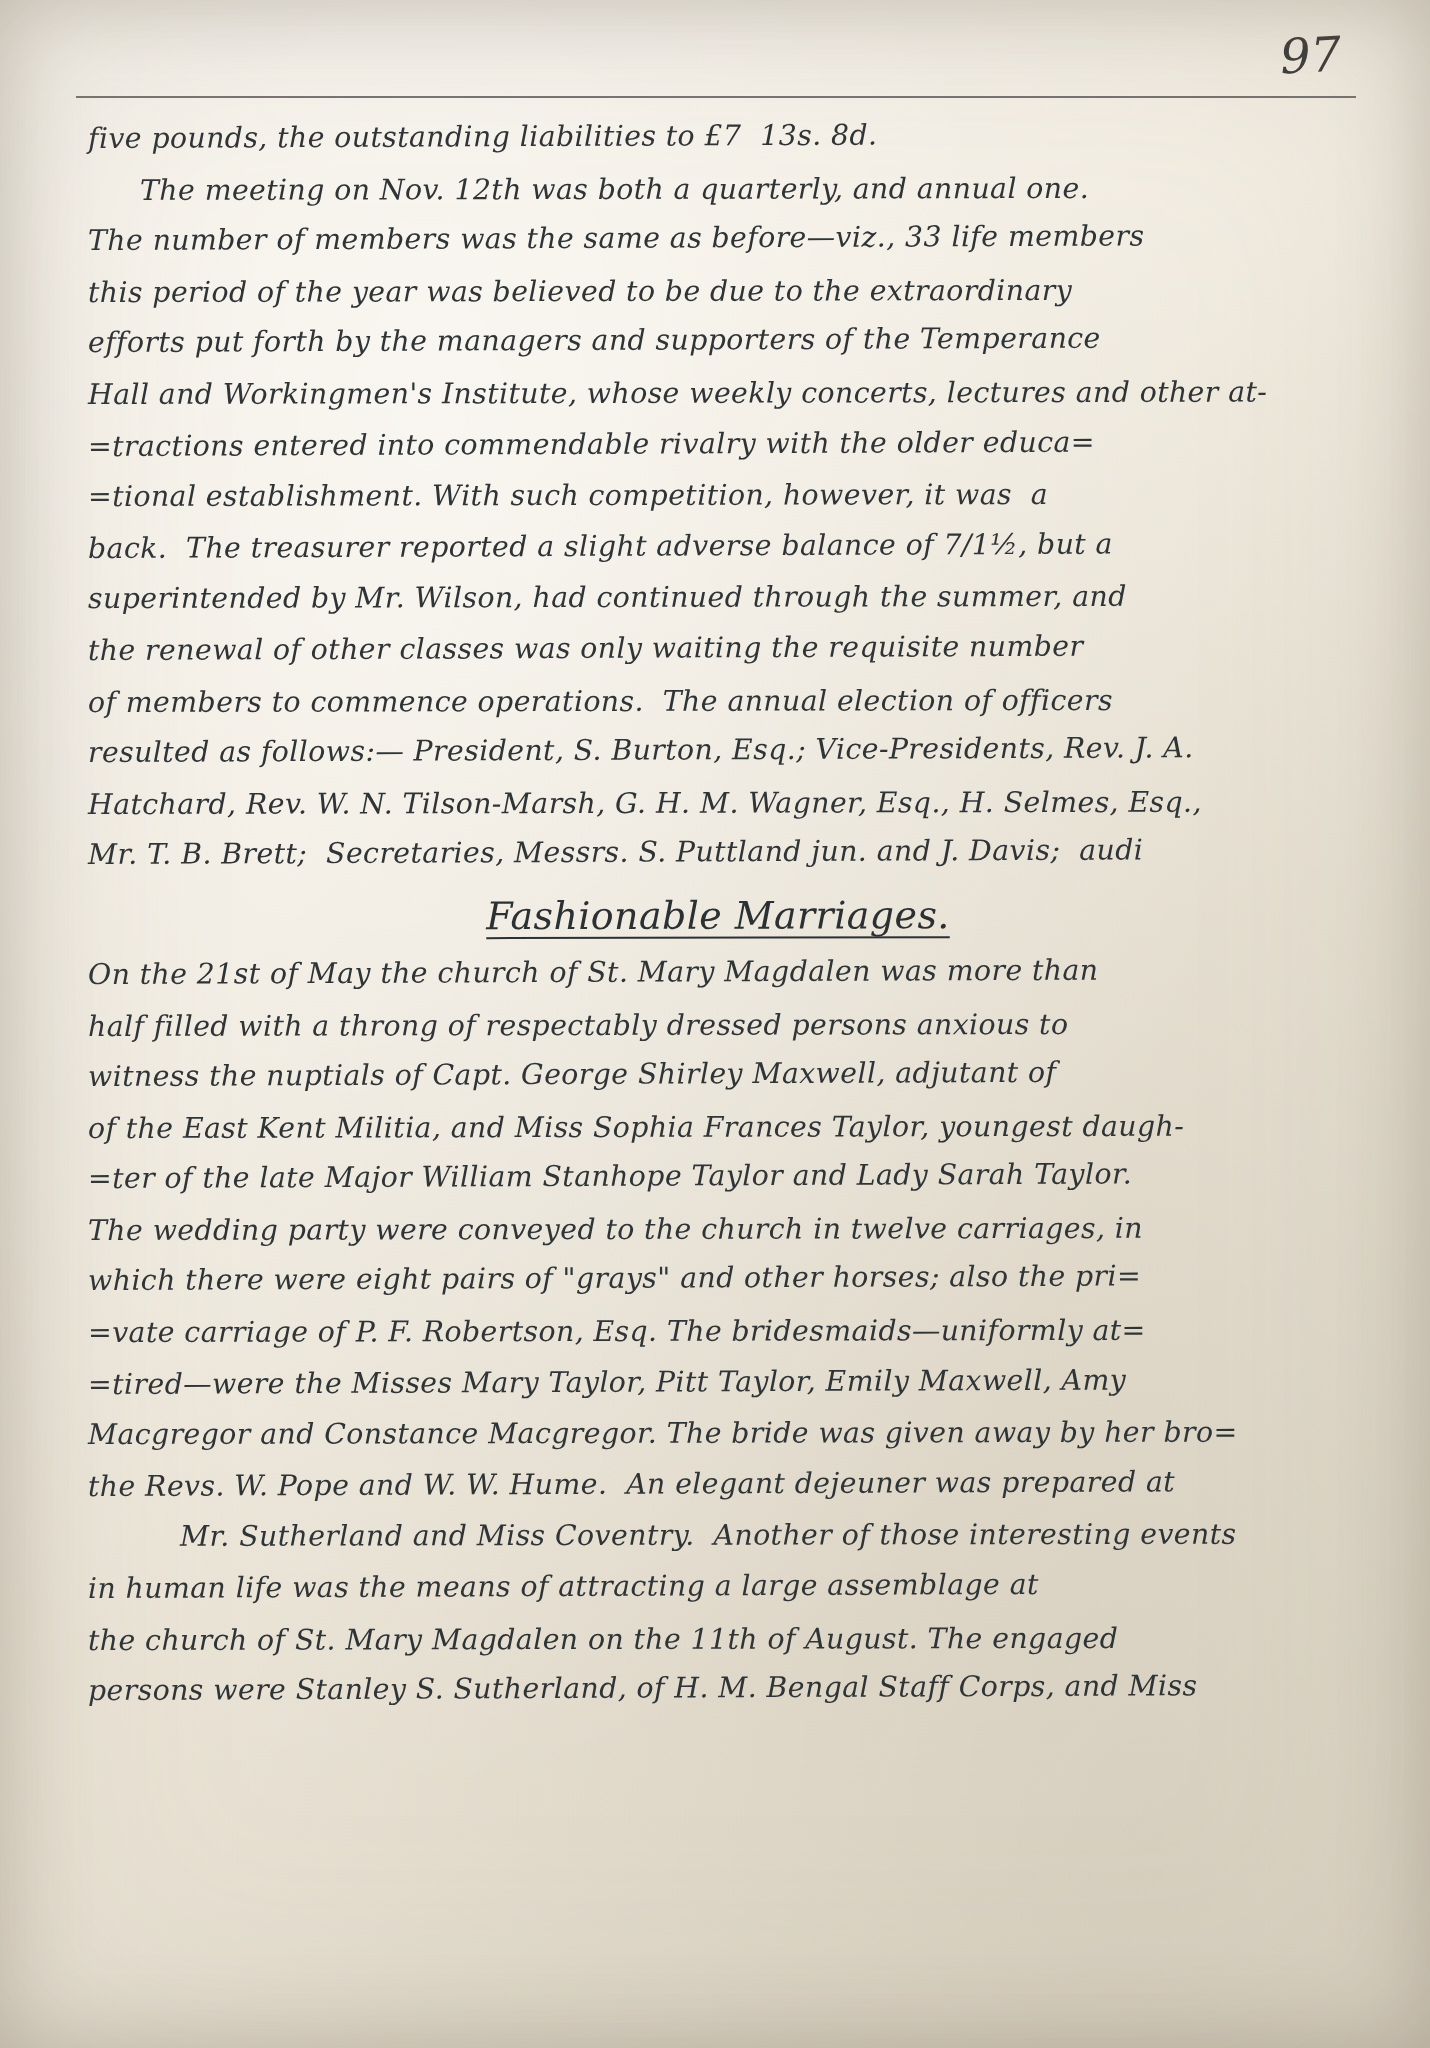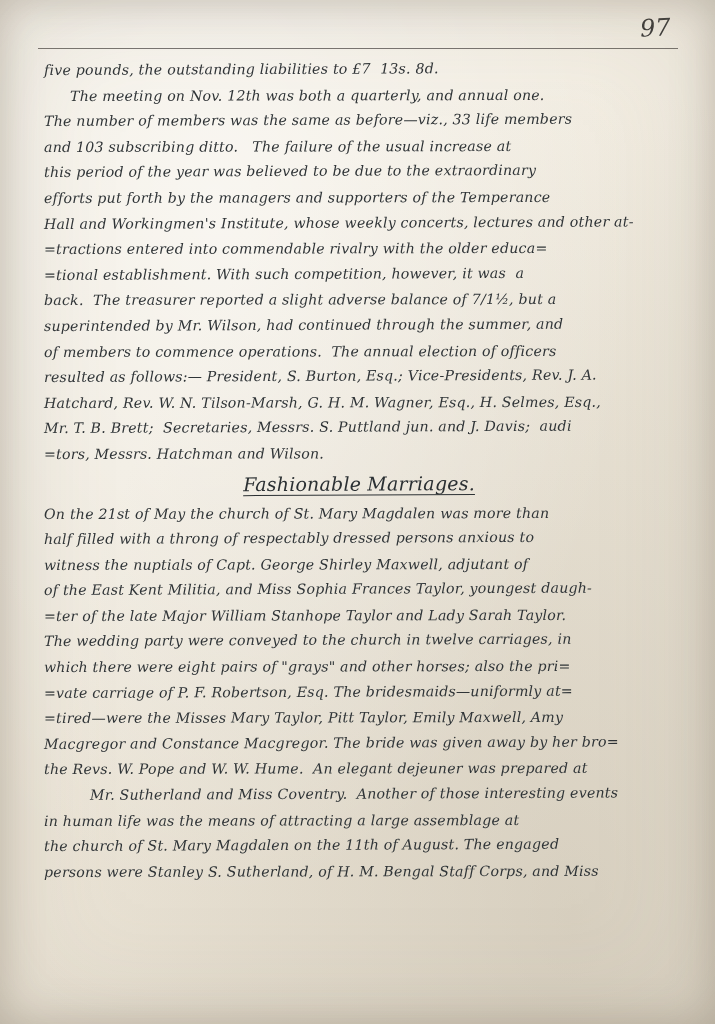--- a/index.html
+++ b/index.html
@@ -88,33 +88,32 @@
   <div id="paper-texture"></div>
 
   <div id="page-number">97</div>
 
   <div id="top-rule"></div>
 
   <div id="content">
     <div class="line">five pounds, the outstanding liabilities to £7  13s. 8d.</div>
     <div class="line indent">The meeting on Nov. 12th was both a quarterly, and annual one.</div>
     <div class="line">The number of members was the same as before—viz., 33 life members</div>
-    <div class="line">and 103 subscribing ditto.   The failure of the usual increase at</div>
     <div class="line">this period of the year was believed to be due to the extraordinary</div>
     <div class="line">efforts put forth by the managers and supporters of the Temperance</div>
     <div class="line">Hall and Workingmen's Institute, whose weekly concerts, lectures and other at-</div>
     <div class="line">=tractions entered into commendable rivalry with the older educa=</div>
     <div class="line">=tional establishment. With such competition, however, it was  a</div>
     <div class="line">back.  The treasurer reported a slight adverse balance of 7/1½, but a</div>
     <div class="line">superintended by Mr. Wilson, had continued through the summer, and</div>
+    <div class="line">the renewal of other classes was only waiting the requisite number</div>
     <div class="line">of members to commence operations.  The annual election of officers</div>
     <div class="line">resulted as follows:— President, S. Burton, Esq.; Vice-Presidents, Rev. J. A.</div>
     <div class="line">Hatchard, Rev. W. N. Tilson-Marsh, G. H. M. Wagner, Esq., H. Selmes, Esq.,</div>
     <div class="line">Mr. T. B. Brett;  Secretaries, Messrs. S. Puttland jun. and J. Davis;  audi</div>
-    <div class="line">=tors, Messrs. Hatchman and Wilson.</div>
 
     <div class="line heading">Fashionable Marriages.</div>
 
     <div class="line">On the 21st of May the church of St. Mary Magdalen was more than</div>
     <div class="line">half filled with a throng of respectably dressed persons anxious to</div>
     <div class="line">witness the nuptials of Capt. George Shirley Maxwell, adjutant of</div>
     <div class="line">of the East Kent Militia, and Miss Sophia Frances Taylor, youngest daugh-</div>
     <div class="line">=ter of the late Major William Stanhope Taylor and Lady Sarah Taylor.</div>
     <div class="line">The wedding party were conveyed to the church in twelve carriages, in</div>
     <div class="line">which there were eight pairs of "grays" and other horses; also the pri=</div>

